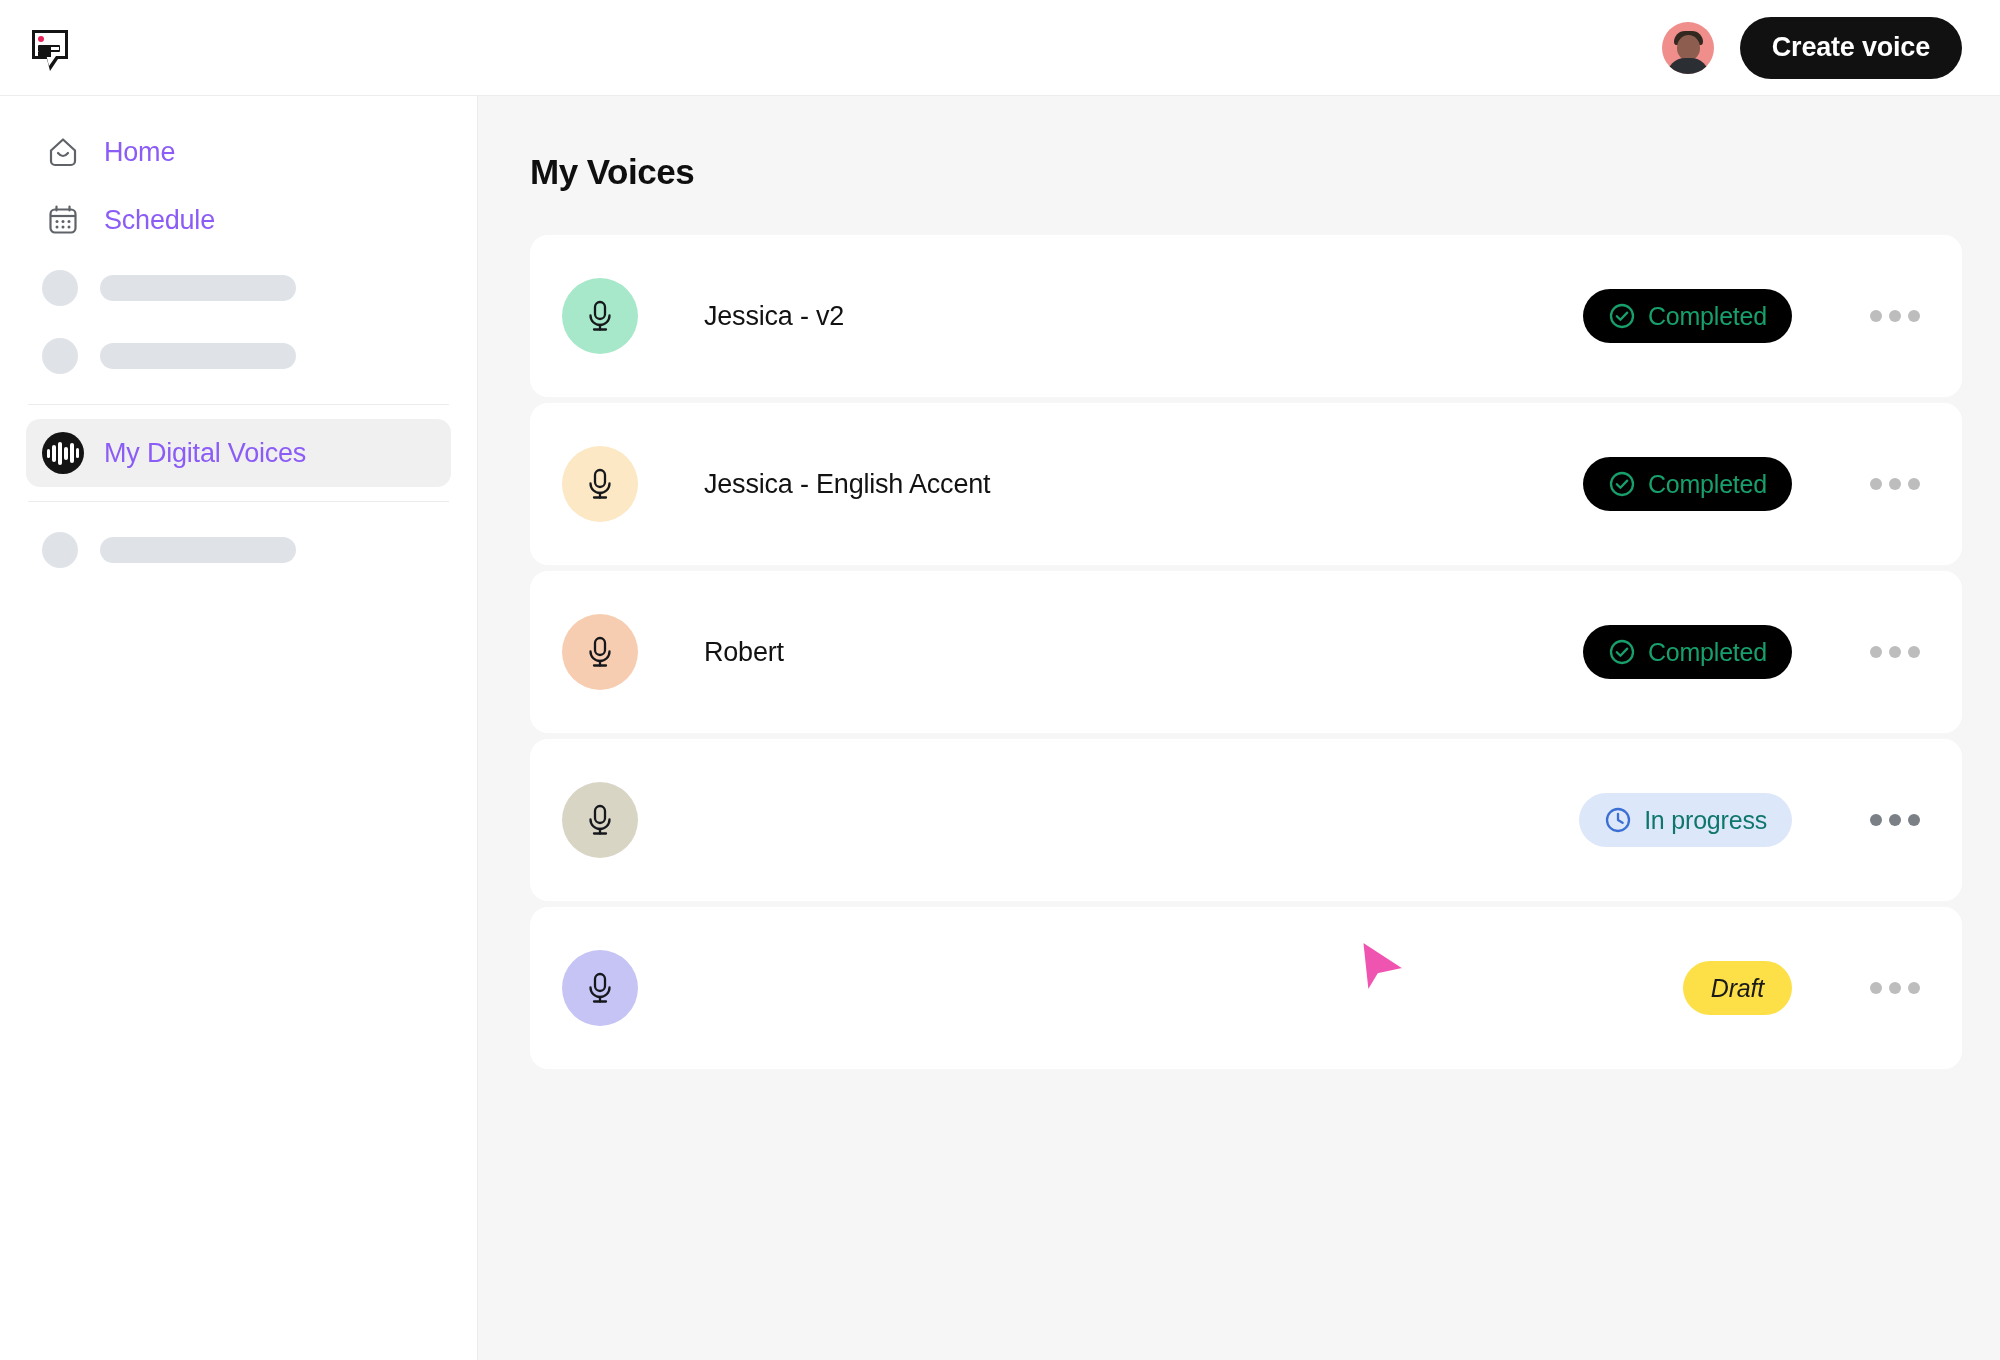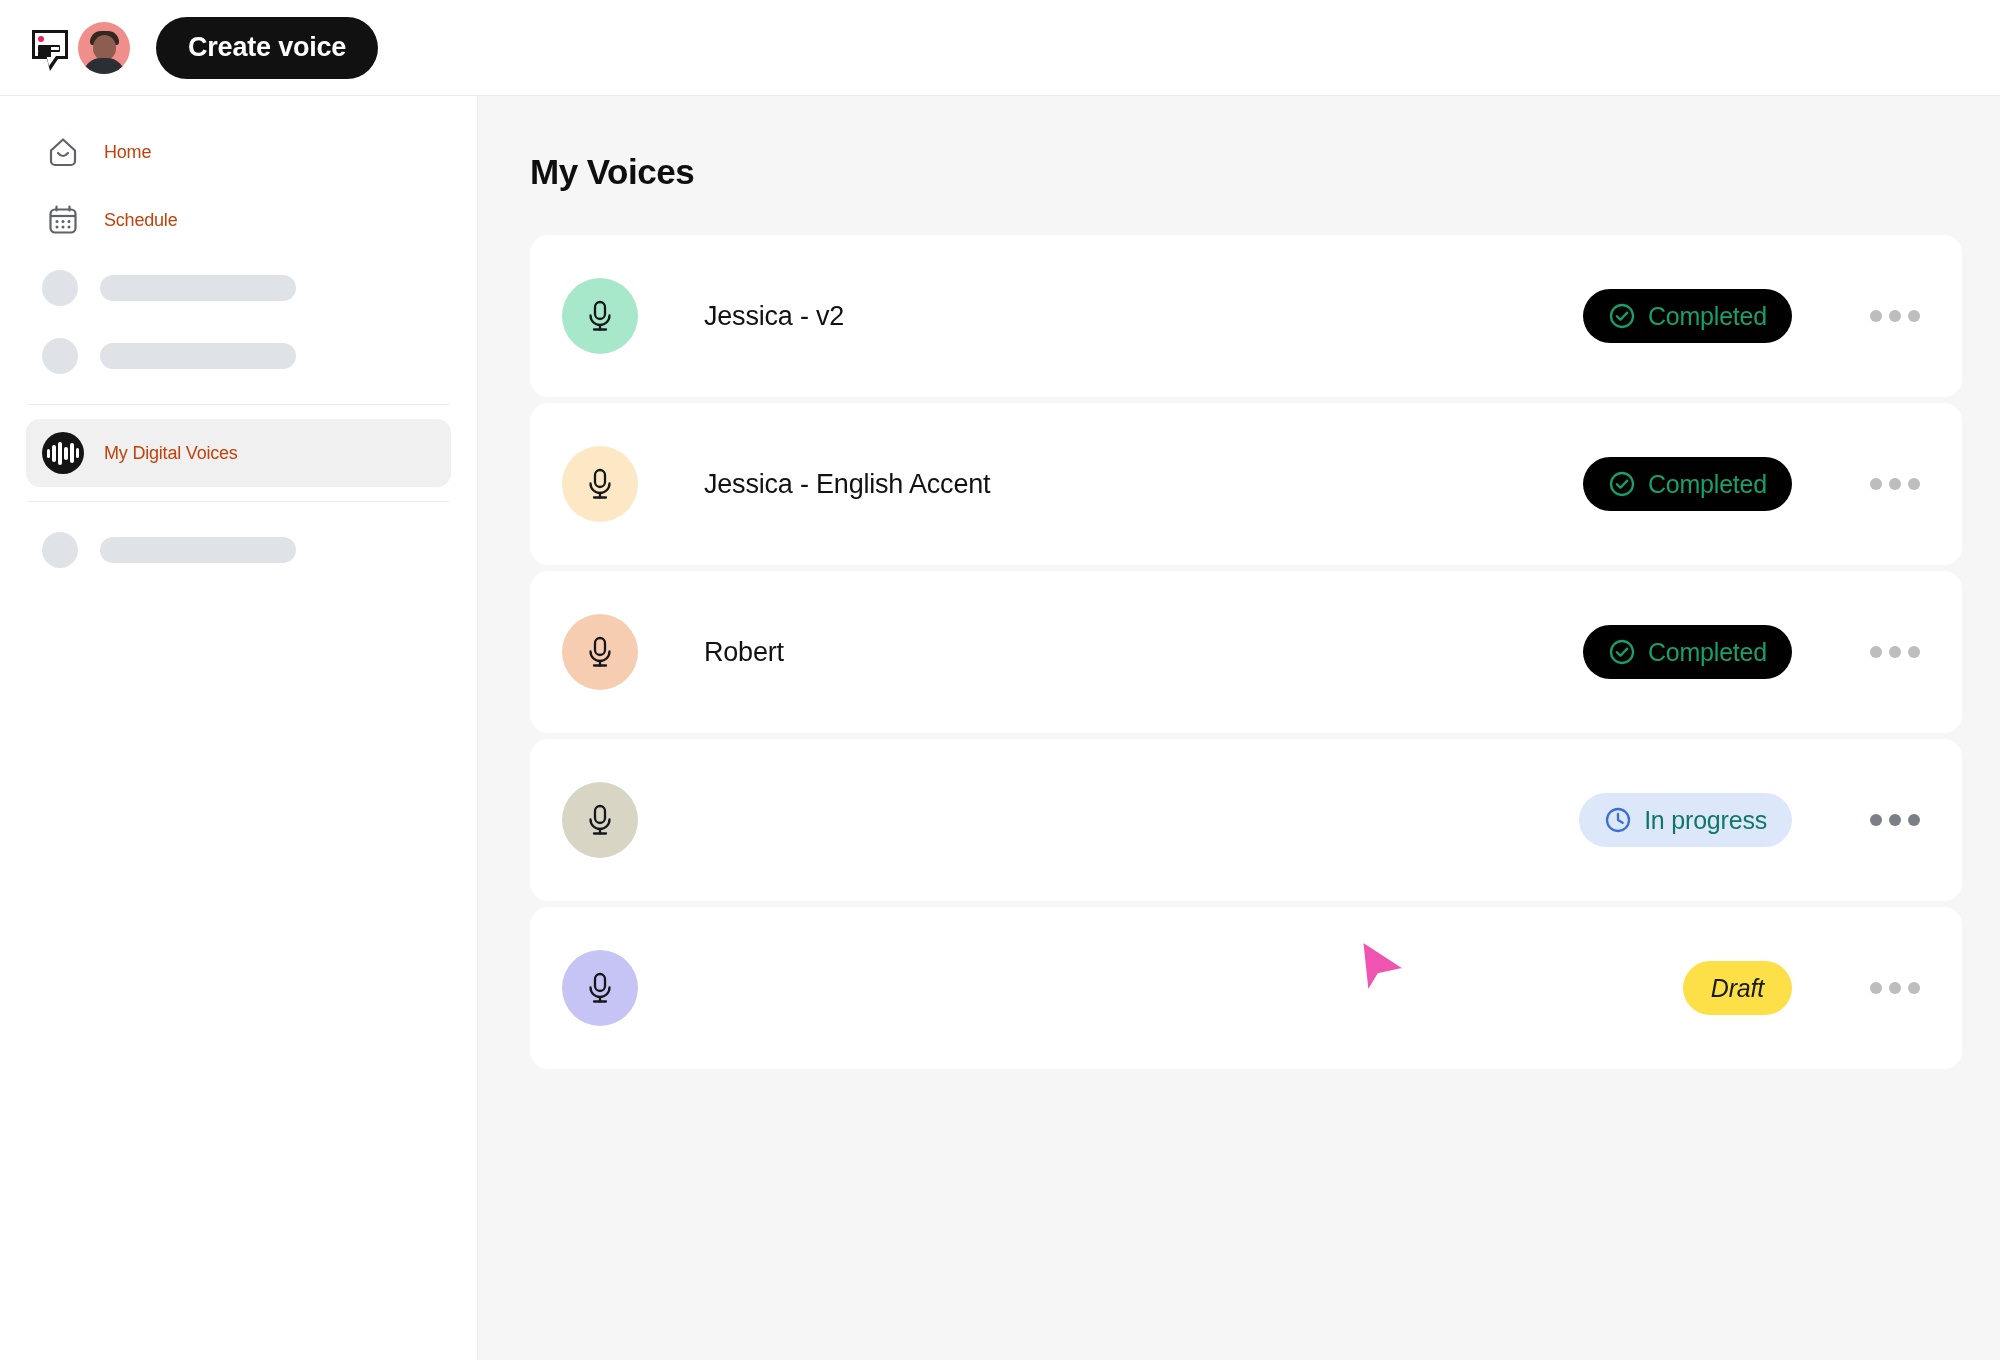--- a/index.html
+++ b/index.html
@@ -22,21 +22,21 @@
 
   
   .topbar {
     position: absolute;
     top: 0; left: 0;
     width: 2000px;
     height: 95px;
     background: #ffffff;
     display: flex;
     align-items: center;
-    justify-content: flex-start;
+    justify-content: space-between;
     padding: 0 38px 0 22px;
   }
 
   .logo-wrap {
     width: 56px; height: 56px;
     display: flex; align-items: center; justify-content: center;
   }
 
   .topbar-right {
     display: flex;
@@ -114,21 +114,21 @@
     align-items: center;
     gap: 20px;
     height: 68px;
     padding: 0 16px;
     border-radius: 14px;
     cursor: pointer;
   }
   .nav-item.active { background: #f0f0f0; }
 
   .nav-icon { width: 42px; height: 42px; flex: none; display: flex; align-items: center; justify-content: center; }
-  .nav-label { font-size: 18px; color: #c2410c; letter-spacing: -0.2px; }
+  .nav-label { font-size: 27px; color: #8b5cf6; letter-spacing: -0.2px; }
 
   
   .nav-skel {
     display: flex;
     align-items: center;
     gap: 22px;
     height: 68px;
     padding: 0 16px;
   }
   .skel-circle { width: 36px; height: 36px; border-radius: 50%; background: #dfe3e8; flex: none; }

